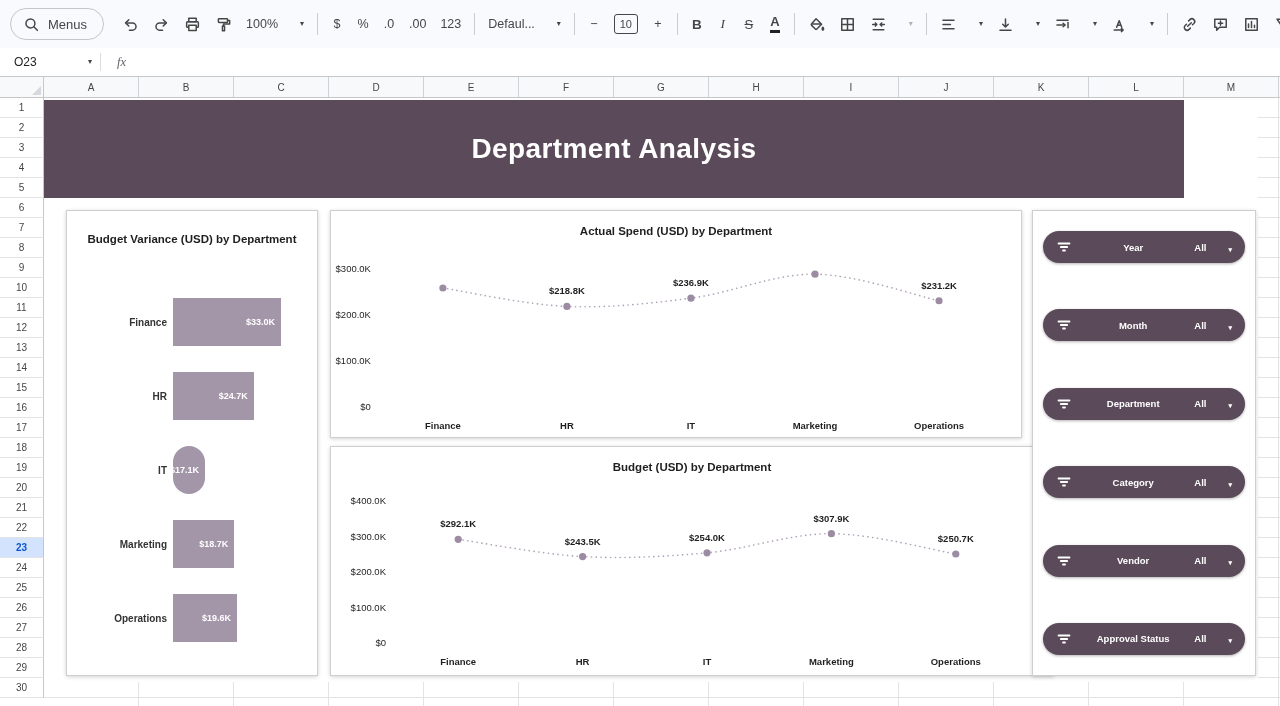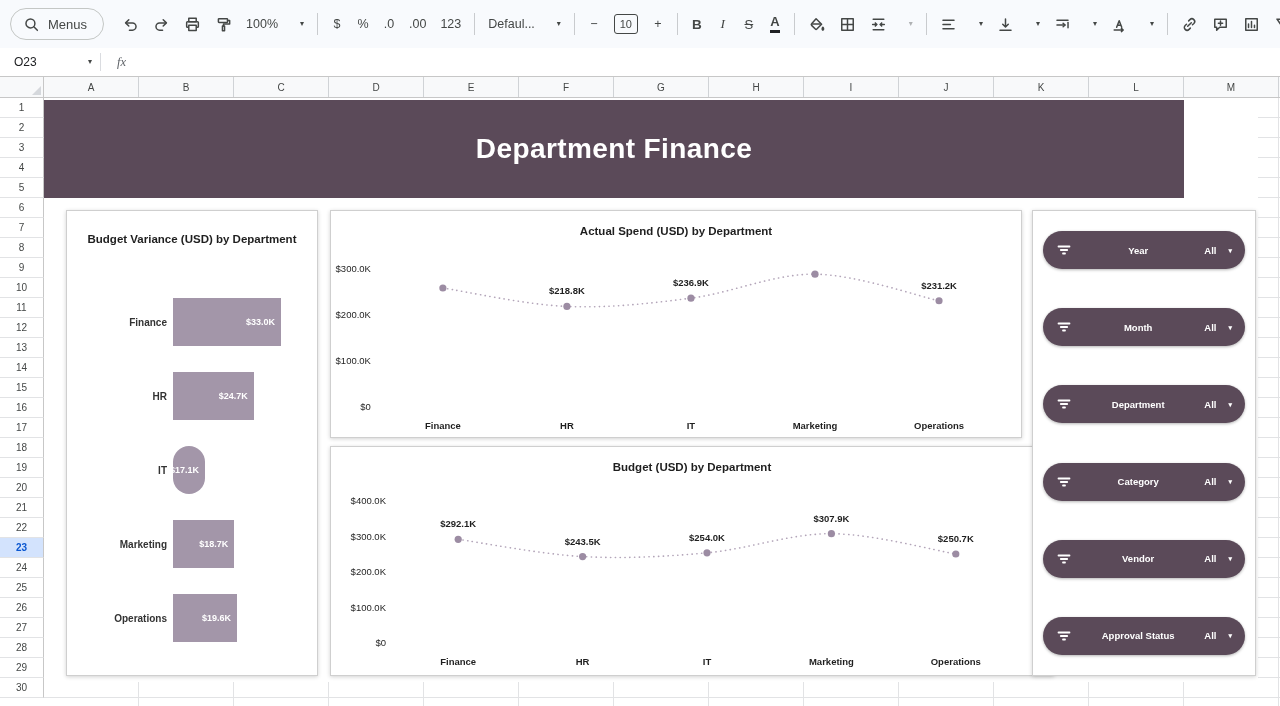--- a/index.html
+++ b/index.html
@@ -78,26 +78,26 @@
   .bar-val{color:#fff;font-size:9px;font-weight:700;padding-right:6px;white-space:nowrap}
 
   
   svg.linechart{display:block;width:100%;height:196px;margin-top:4px}
   svg text{font-family:"Liberation Sans",sans-serif}
   text.tick{font-size:9.5px;fill:#1f1f1f}
   text.xlab{font-size:9.5px;font-weight:700;fill:#1f1f1f}
   text.dlab{font-size:9.5px;font-weight:700;fill:#1f1f1f}
 
   
-  .slicer{height:38px;border-radius:19px;background:var(--accent-dark);margin:0 8px;display:flex;
+  .slicer{height:32px;border-radius:19px;background:var(--accent-dark);margin:0 8px;display:flex;
           align-items:center;padding:0 13px;box-shadow:0 1px 3px rgba(0,0,0,.3);cursor:pointer}
   .slicer-ic{display:flex;flex:none}
   .slicer-ic svg{width:16px;height:16px}
   .slicer-label{flex:1;text-align:center;color:#fff;font-size:9.5px;font-weight:700;white-space:nowrap}
-  .slicer-val{color:#fff;font-size:9.5px;font-weight:700;display:flex;align-items:center;gap:10px;flex:none}
+  .slicer-val{color:#fff;font-size:9.5px;font-weight:700;display:flex;align-items:flex-end;gap:20px;flex:none}
   .slicer-val .caret{color:#fff;font-size:7px}
 </style>
 </head>
 <body>
 
 <div class="toolbar">
   <div class="tb-items">
       <div class="tb-pill">
         <span class="tb-ic">
           <svg viewBox="0 0 16 16" fill="none" stroke="#444746" stroke-width="1.4" stroke-linecap="round" stroke-linejoin="round">
@@ -364,21 +364,21 @@
       <div class="row-h">25</div>
       <div class="row-h">26</div>
       <div class="row-h">27</div>
       <div class="row-h">28</div>
       <div class="row-h">29</div>
       <div class="row-h">30</div>
     </div>
   <div class="dash-backdrop"></div>
 
   <div class="dash-header">
-    <span>Department Finance</span>
+    <span>Department Analysis</span>
   </div>
 
   <div class="card card-bar">
     <div class="chart-title">Budget Variance (USD) by Department</div>
     <div class="bar-plot" id="barplot">
         <div class="bar-row">
           <div class="bar-cat">Finance</div>
           <div class="bar-track">
             <div class="bar" style="width: 108px;">
               <span class="bar-val">$33.0K</span>

